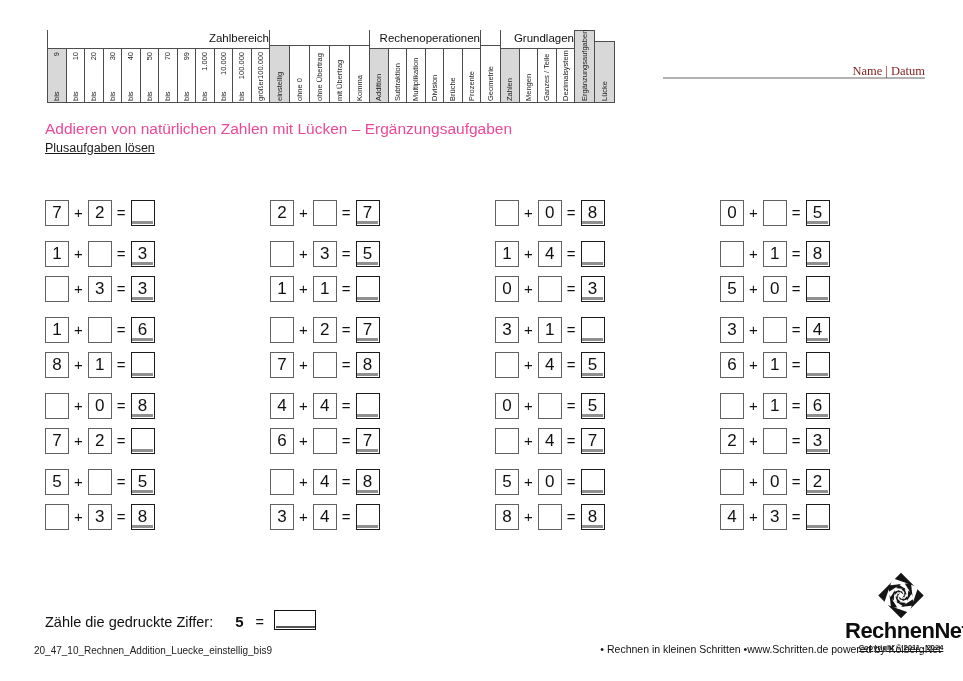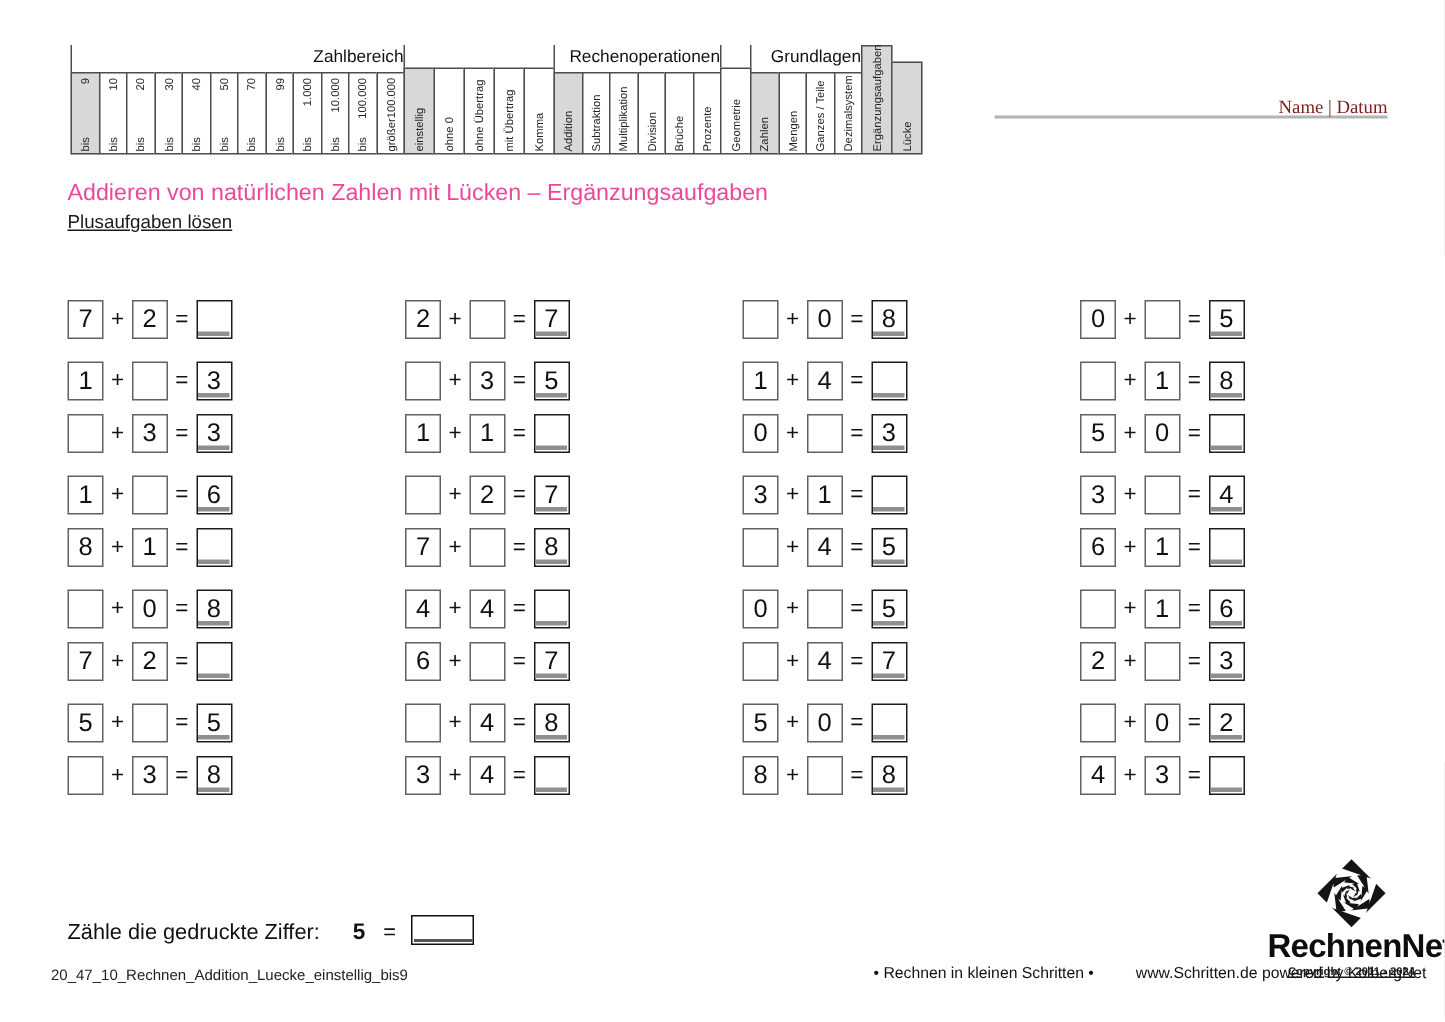--- a/index.html
+++ b/index.html
@@ -53,21 +53,21 @@
   
   .count-task{position:absolute;left:45px;top:610px;display:flex;align-items:flex-end;font-size:14.5px;}
   .count-label{margin-right:22px;}
   .count-digit{font-weight:bold;font-size:15px;margin-right:12px;}
   .count-eq{margin-right:10px;}
   .count-box{width:42px;height:20px;border:1.5px solid #111;position:relative;background:#fff;}
   .count-box::after{content:"";position:absolute;left:0.5px;right:0.5px;bottom:1px;height:2px;background:#555;}
 
   
   .footer-left{position:absolute;left:34px;top:645px;font-size:10px;color:#222;text-align:center;}
-  .footer-right{position:absolute;right:12px;top:643px;display:flex;gap:28px;font-size:10.5px;color:#111;white-space:nowrap;}
+  .footer-right{position:absolute;right:22px;top:643px;display:flex;font-size:10.5px;color:#111;white-space:nowrap;}
 
   
   .logo{position:absolute;right:6px;top:572px;width:112px;text-align:center;line-height:1;}
   .logo svg{display:block;margin:0 auto;}
   .logo-name{font-size:22px;font-weight:bold;letter-spacing:-0.5px;color:#0d0d0d;margin-top:1px;}
   .logo-copy{font-size:7.5px;font-weight:bold;color:#1a1a1a;margin-top:2px;text-decoration:underline;}
 </style>
 </head>
 <body>
 

